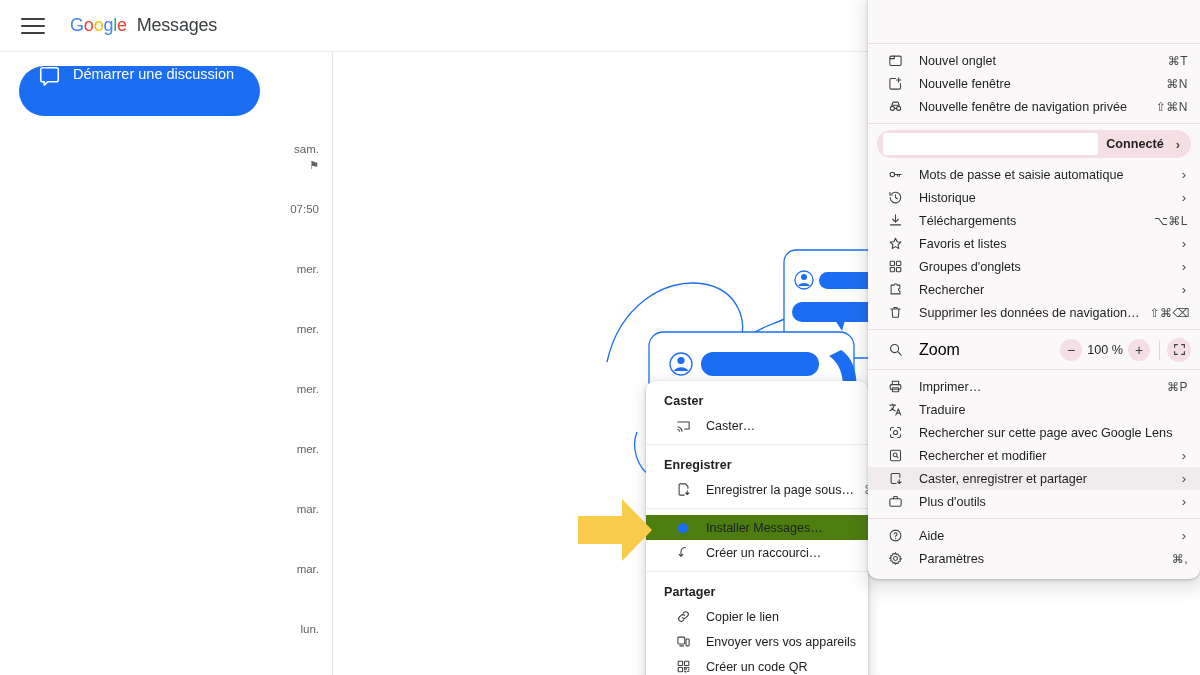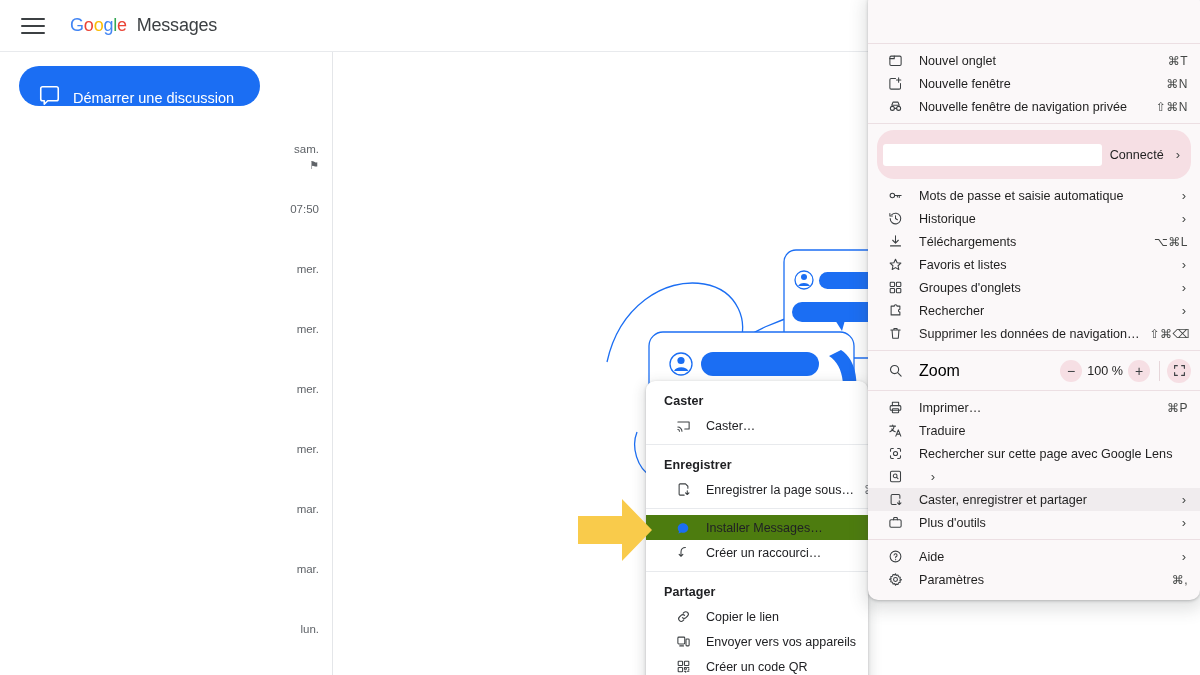--- a/index.html
+++ b/index.html
@@ -23,22 +23,22 @@
   .brand .gl { font-weight: 400; }
   .brand .gl span { font-family: "Liberation Sans", sans-serif; }
   .brand .word { color: #3c4043; margin-left: 5px; }
   .header-rule { position: absolute; left: 0; top: 51px; width: 1200px; height: 1px;
     background: #e8eaed; }
 
   
   .conv-panel { position: absolute; left: 0; top: 52px; width: 333px; height: 623px;
     background: #fff; border-right: 1px solid #e4e6e9; }
   .start-chat-btn {
-    position: absolute; left: 19px; top: 14px; height: 40px;
-    display: flex; align-items: flex-end; gap: 13px;
+    position: absolute; left: 19px; top: 14px; height: 50px;
+    display: flex; align-items: flex-start; gap: 13px;
     background: #1b6ef3; color: #fff; border: none; border-radius: 25px;
     padding: 0 26px 0 20px; font-size: 14.5px; cursor: pointer;
     font-family: "Liberation Sans", sans-serif;
   }
   .start-chat-btn .bubble-ic { width: 21px; height: 21px; flex: none; }
   .conv-list { position: absolute; left: 0; top: 78px; width: 332px; right: 0; }
   .conv-row { position: relative; height: 60px; background: #fff; cursor: pointer; }
   .conv-row .meta { position: absolute; right: 13px; top: 12px; width: 70px;
     text-align: right; color: #5f6368; font-size: 11.5px; line-height: 15px; }
   .conv-row .pin { display: block; margin-top: 1px; font-size: 12px; color: #5f6368;
@@ -81,22 +81,22 @@
   .cm-sep { height: 1px; background: #ecdfe3; margin: 5px 0; }
   .cm-item { display: flex; align-items: center; height: 23px; padding: 0 12px 0 19px;
     font-size: 12.6px; color: #1f1f1f; cursor: pointer; }
   .cm-item.hl { background: #f0ecee; }
   .cm-ic { width: 17px; height: 17px; flex: none; margin-right: 15px;
     display: flex; align-items: center; justify-content: center; }
   .cm-label { flex: 1; white-space: nowrap; }
   .cm-short { color: #444746; font-size: 12px; letter-spacing: .5px; margin-left: 10px; }
   .cm-arrow { color: #444746; font-size: 13px; margin-left: 10px; width: 8px; text-align: center; }
 
-  .acct-row { margin: 6px 9px 5px 9px; height: 49px; border-radius: 17px;
-    background: #f6dfe4; display: flex; align-items: center; padding: 0 11px 0 6px; cursor: pointer; }
+  .acct-row { margin: 6px 9px 5px 9px; height: 28px; border-radius: 17px;
+    background: #f6dfe4; display: flex; align-items: center; padding: 0 11px 0 6px; cursor: pointer; font-weight: bold; }
   .acct-redact { flex: 1; height: 22px; background: #fff; border-radius: 3px; margin-right: 8px; }
   .acct-state { font-size: 12.6px; color: #1f1f1f; margin-right: 12px; white-space: nowrap; }
   .acct-arrow { color: #444746; font-size: 13px; }
 
   .zoom-row { display: flex; align-items: center; height: 29px; padding: 0 9px 0 19px; }
   .zoom-row .cm-label { flex: 1; }
   .zbtn { width: 22px; height: 22px; border-radius: 50%; background: #f6dfe4;
     display: flex; align-items: center; justify-content: center; cursor: pointer;
     font-size: 14px; color: #3c4043; line-height: 1; }
   .zval { font-size: 12.6px; color: #1f1f1f; width: 46px; text-align: center; }
@@ -438,20 +438,21 @@
           <span class="cm-label">Rechercher sur cette page avec Google Lens</span>
         </div>
         <div class="cm-item">
           <span class="cm-ic">
             <svg width="15" height="15" viewBox="0 0 24 24">
               <rect x="4" y="3.5" width="16" height="17" rx="2" fill="none" stroke="#3c4043" stroke-width="1.7" stroke-linecap="round" stroke-linejoin="round"></rect>
               <circle cx="11.5" cy="11" r="3" fill="none" stroke="#3c4043" stroke-width="1.7" stroke-linecap="round" stroke-linejoin="round"></circle>
               <path d="M13.8 13.3L16 15.5" fill="none" stroke="#3c4043" stroke-width="1.7" stroke-linecap="round" stroke-linejoin="round"></path>
             </svg>
           </span>
+          <span class="cm-label">Rechercher et modifier</span>
           <span class="cm-arrow">›</span>
         </div>
         <div class="cm-item hl">
           <span class="cm-ic">
             <svg width="15" height="15" viewBox="0 0 24 24">
               <path d="M19 10V6a2 2 0 0 0-2-2H7a2 2 0 0 0-2 2v12a2 2 0 0 0 2 2h6" fill="none" stroke="#3c4043" stroke-width="1.7" stroke-linecap="round" stroke-linejoin="round"></path>
               <path d="M18 14v6M15.3 17.3L18 20l2.7-2.7" fill="none" stroke="#3c4043" stroke-width="1.7" stroke-linecap="round" stroke-linejoin="round"></path>
             </svg>
           </span>
           <span class="cm-label">Caster, enregistrer et partager</span>

